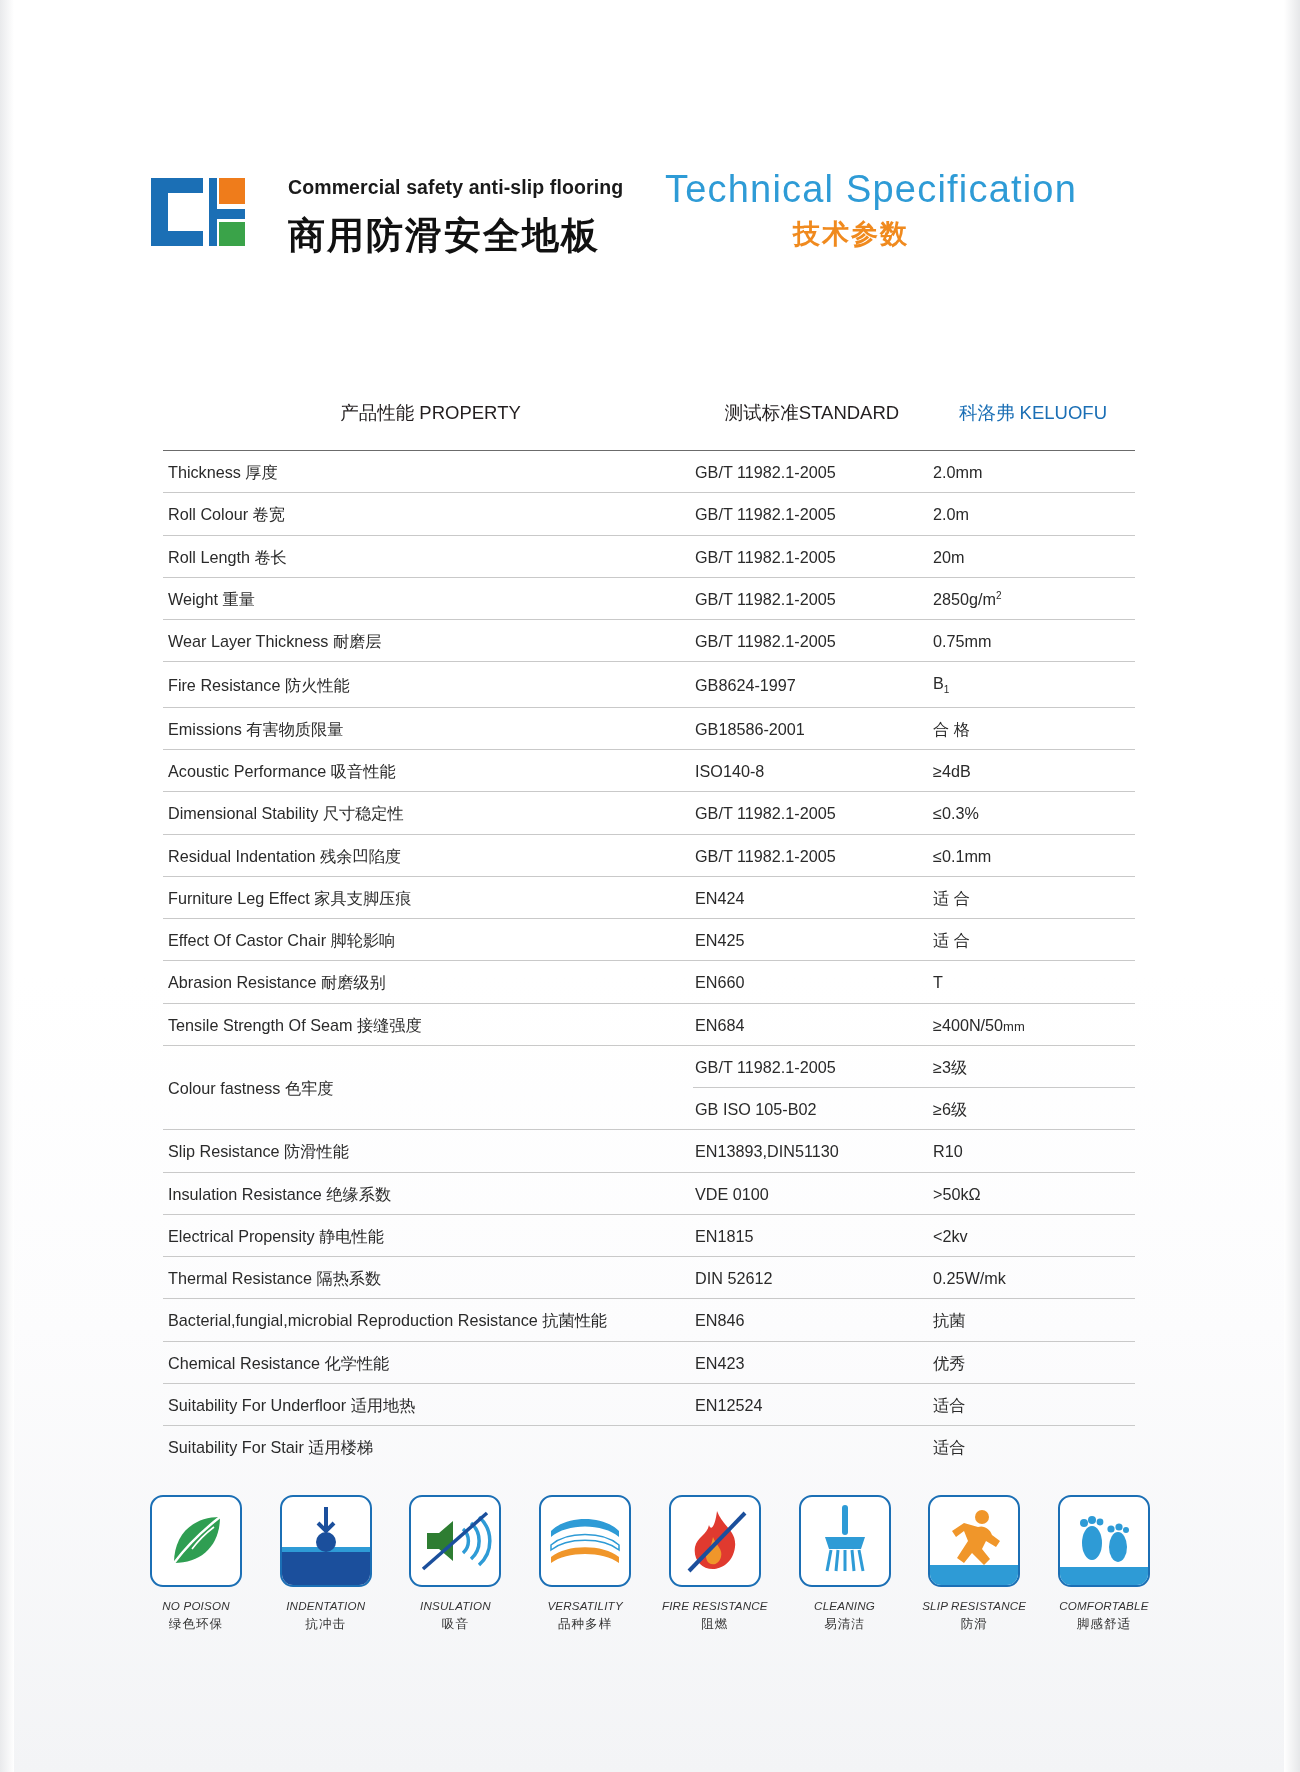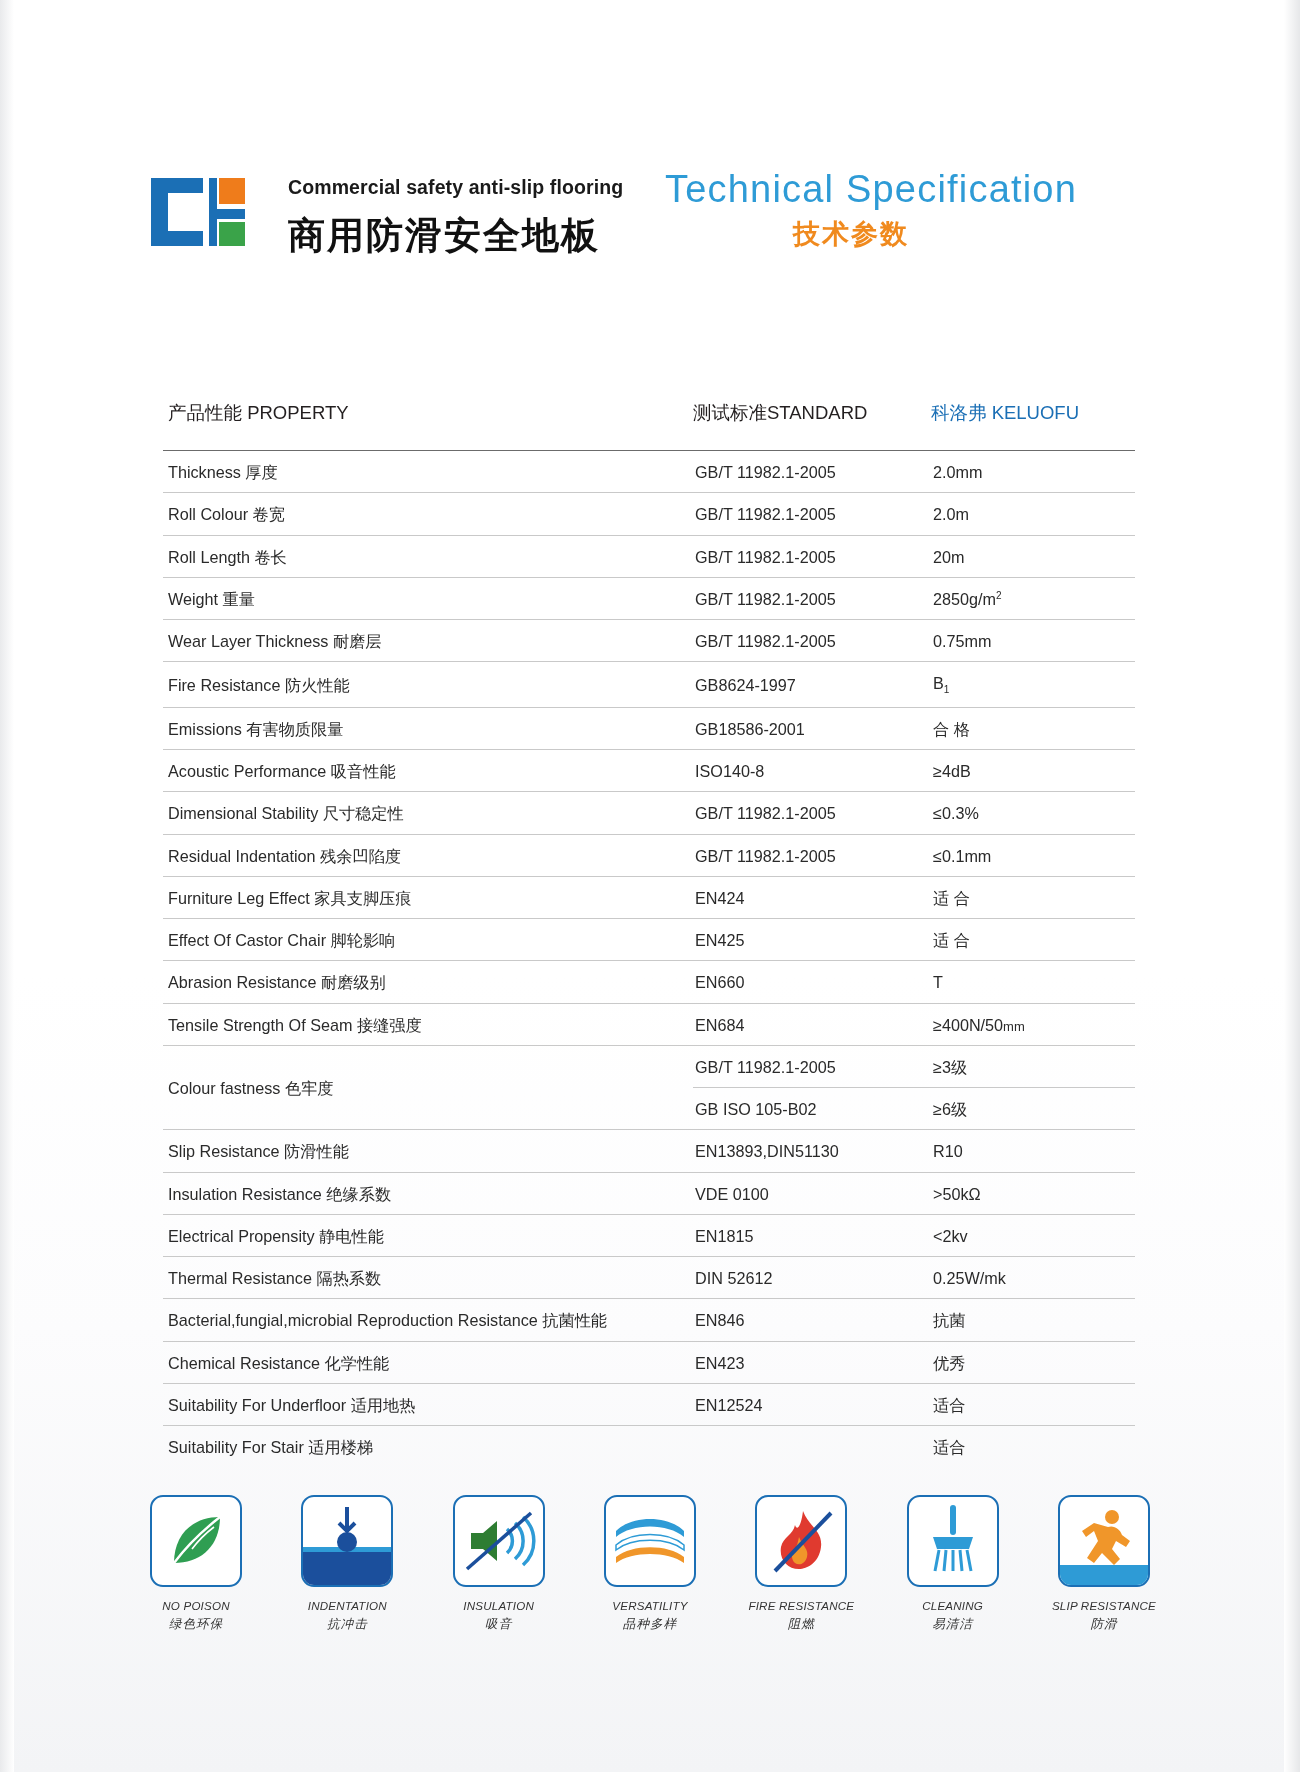--- a/index.html
+++ b/index.html
@@ -105,21 +105,21 @@
   table.spec {
     width: 100%;
     border-collapse: collapse;
     table-layout: fixed;
   }
   table.spec col.c1 { width: 530px; }
   table.spec col.c2 { width: 238px; }
   table.spec col.c3 { width: 204px; }
 
   table.spec th {
-    text-align: left;
+    text-align: center;
     font-weight: normal;
     font-size: 18.5px;
     padding: 0 0 25px 0;
     border-bottom: 1.6px solid #6b6b6b;
     vertical-align: bottom;
     color: #231f20;
   }
   table.spec th.k3 { color: #1b6fb5; }
   table.spec th .pad { display: block; }
   table.spec th.k1 .pad { padding-left: 5px; }
@@ -170,21 +170,20 @@
     color: #333;
     letter-spacing: 0.2px;
     line-height: 1.3;
     font-style: italic;
   }
   .icon-cap-cn {
     margin-top: 3px;
     font-size: 12.6px;
     color: #333;
     letter-spacing: 1px;
-    font-style: italic;
   }
 </style>
 </head>
 <body>
 
 <div class="page">
 
   <div class="header">
 
     <div class="logo-mark">
@@ -444,15 +443,34 @@
         <svg width="88" height="88" viewBox="0 0 88 88">
           <rect x="0" y="68" width="88" height="20" fill="#2e9bd6"></rect>
           <circle cx="52" cy="20" r="7" fill="#f0962a"></circle>
           <path d="M48 30 C54 28 60 32 62 38 L70 44 L66 50 L56 44 L52 52 L60 62 L54 68 L42 56 L34 66 L27 61 L38 44 L34 34 L26 40 L22 34 L34 26 Z" fill="#f0962a"></path>
         </svg>
       </div>
       <div class="icon-cap-en">SLIP RESISTANCE</div>
       <div class="icon-cap-cn">防滑</div>
     </div>
 
+    <div class="icon-item">
+      <div class="icon-box">
+        <svg width="88" height="88" viewBox="0 0 88 88">
+          <rect x="0" y="70" width="88" height="18" fill="#2e9bd6"></rect>
+          <g fill="#2e9bd6">
+            <ellipse cx="32" cy="46" rx="10" ry="17"></ellipse>
+            <circle cx="24" cy="26" r="4"></circle>
+            <circle cx="32" cy="23" r="4"></circle>
+            <circle cx="40" cy="25" r="3.4"></circle>
+            <ellipse cx="58" cy="50" rx="9" ry="15"></ellipse>
+            <circle cx="51" cy="32" r="3.6"></circle>
+            <circle cx="59" cy="30" r="3.6"></circle>
+            <circle cx="66" cy="33" r="3"></circle>
+          </g>
+        </svg>
+      </div>
+      <div class="icon-cap-en">COMFORTABLE</div>
+      <div class="icon-cap-cn">脚感舒适</div>
+    </div>
 
   </div>
 </div>
 
 </body></html>

